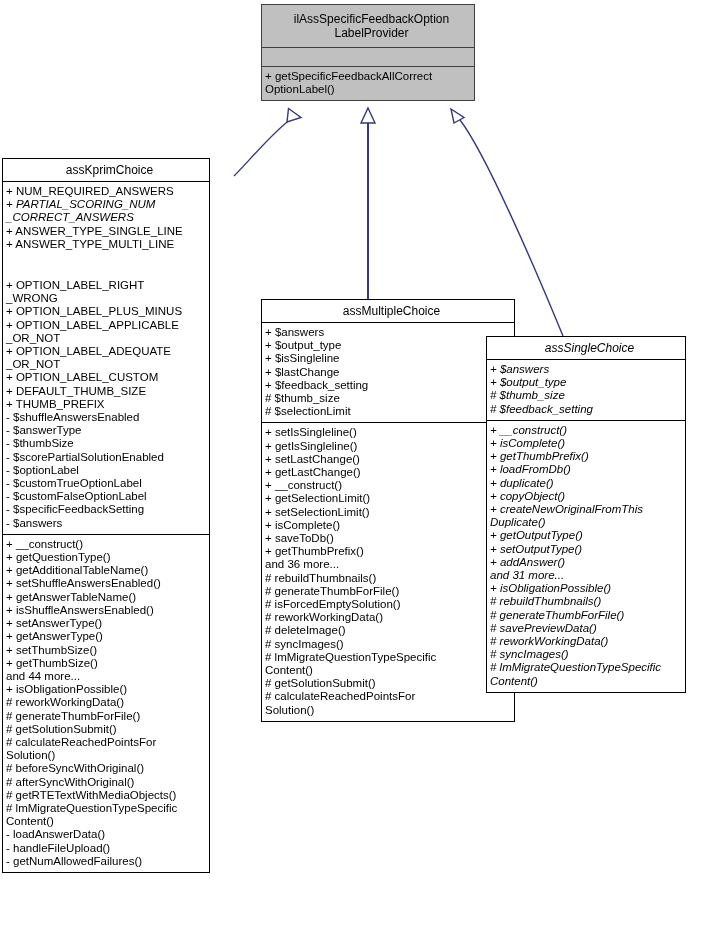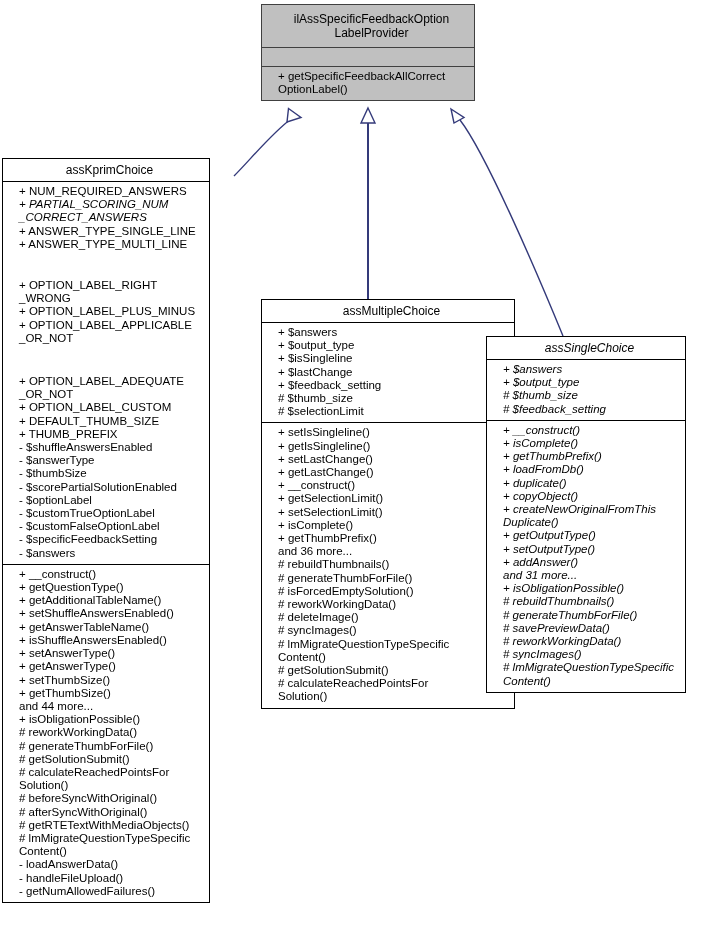--- a/index.html
+++ b/index.html
@@ -63,21 +63,21 @@
     border-top: 1px solid #000000;
     height: 0;
     font-size: 0;
     line-height: 0;
   }
   .interface .uml-sep {
     border-top: 1px solid #404040;
   }
 
   .uml-section {
-    padding: 3px 4px 4px 16px;
+    padding: 3px 4px 4px 3px;
   }
 
   .uml-section.empty {
     height: 18px;
     padding: 0;
   }
 
   .uml-row {
     white-space: normal;
     word-break: break-word;
@@ -149,21 +149,21 @@
       <div class="uml-row">+ NUM_REQUIRED_ANSWERS</div>
       <div class="uml-row" style="white-space: pre-line; font-style: italic;">+ PARTIAL_SCORING_NUM
 _CORRECT_ANSWERS</div>
       <div class="uml-row">+ ANSWER_TYPE_SINGLE_LINE</div>
       <div class="uml-row">+ ANSWER_TYPE_MULTI_LINE</div>
       <div class="uml-row" style="white-space: pre-line; margin-top: 28px;">+ OPTION_LABEL_RIGHT
 _WRONG</div>
       <div class="uml-row">+ OPTION_LABEL_PLUS_MINUS</div>
       <div class="uml-row" style="white-space: pre-line;">+ OPTION_LABEL_APPLICABLE
 _OR_NOT</div>
-      <div class="uml-row" style="white-space: pre-line; margin-top: 30px;">+ OPTION_LABEL_ADEQUATE
+      <div class="uml-row" style="white-space: pre-line;">+ OPTION_LABEL_ADEQUATE
 _OR_NOT</div>
       <div class="uml-row">+ OPTION_LABEL_CUSTOM</div>
       <div class="uml-row">+ DEFAULT_THUMB_SIZE</div>
       <div class="uml-row">+ THUMB_PREFIX</div>
       <div class="uml-row">- $shuffleAnswersEnabled</div>
       <div class="uml-row">- $answerType</div>
       <div class="uml-row">- $thumbSize</div>
       <div class="uml-row">- $scorePartialSolutionEnabled</div>
       <div class="uml-row">- $optionLabel</div>
       <div class="uml-row">- $customTrueOptionLabel</div>
@@ -216,20 +216,21 @@
     <div class="uml-sep"></div>
     <div class="uml-section">
       <div class="uml-row">+ setIsSingleline()</div>
       <div class="uml-row">+ getIsSingleline()</div>
       <div class="uml-row">+ setLastChange()</div>
       <div class="uml-row">+ getLastChange()</div>
       <div class="uml-row">+ __construct()</div>
       <div class="uml-row">+ getSelectionLimit()</div>
       <div class="uml-row">+ setSelectionLimit()</div>
       <div class="uml-row">+ isComplete()</div>
+      <div class="uml-row">+ saveToDb()</div>
       <div class="uml-row">+ getThumbPrefix()</div>
       <div class="uml-row">and 36 more...</div>
       <div class="uml-row"># rebuildThumbnails()</div>
       <div class="uml-row"># generateThumbForFile()</div>
       <div class="uml-row"># isForcedEmptySolution()</div>
       <div class="uml-row"># reworkWorkingData()</div>
       <div class="uml-row"># deleteImage()</div>
       <div class="uml-row"># syncImages()</div>
       <div class="uml-row" style="white-space: pre-line;"># lmMigrateQuestionTypeSpecific
 Content()</div>

